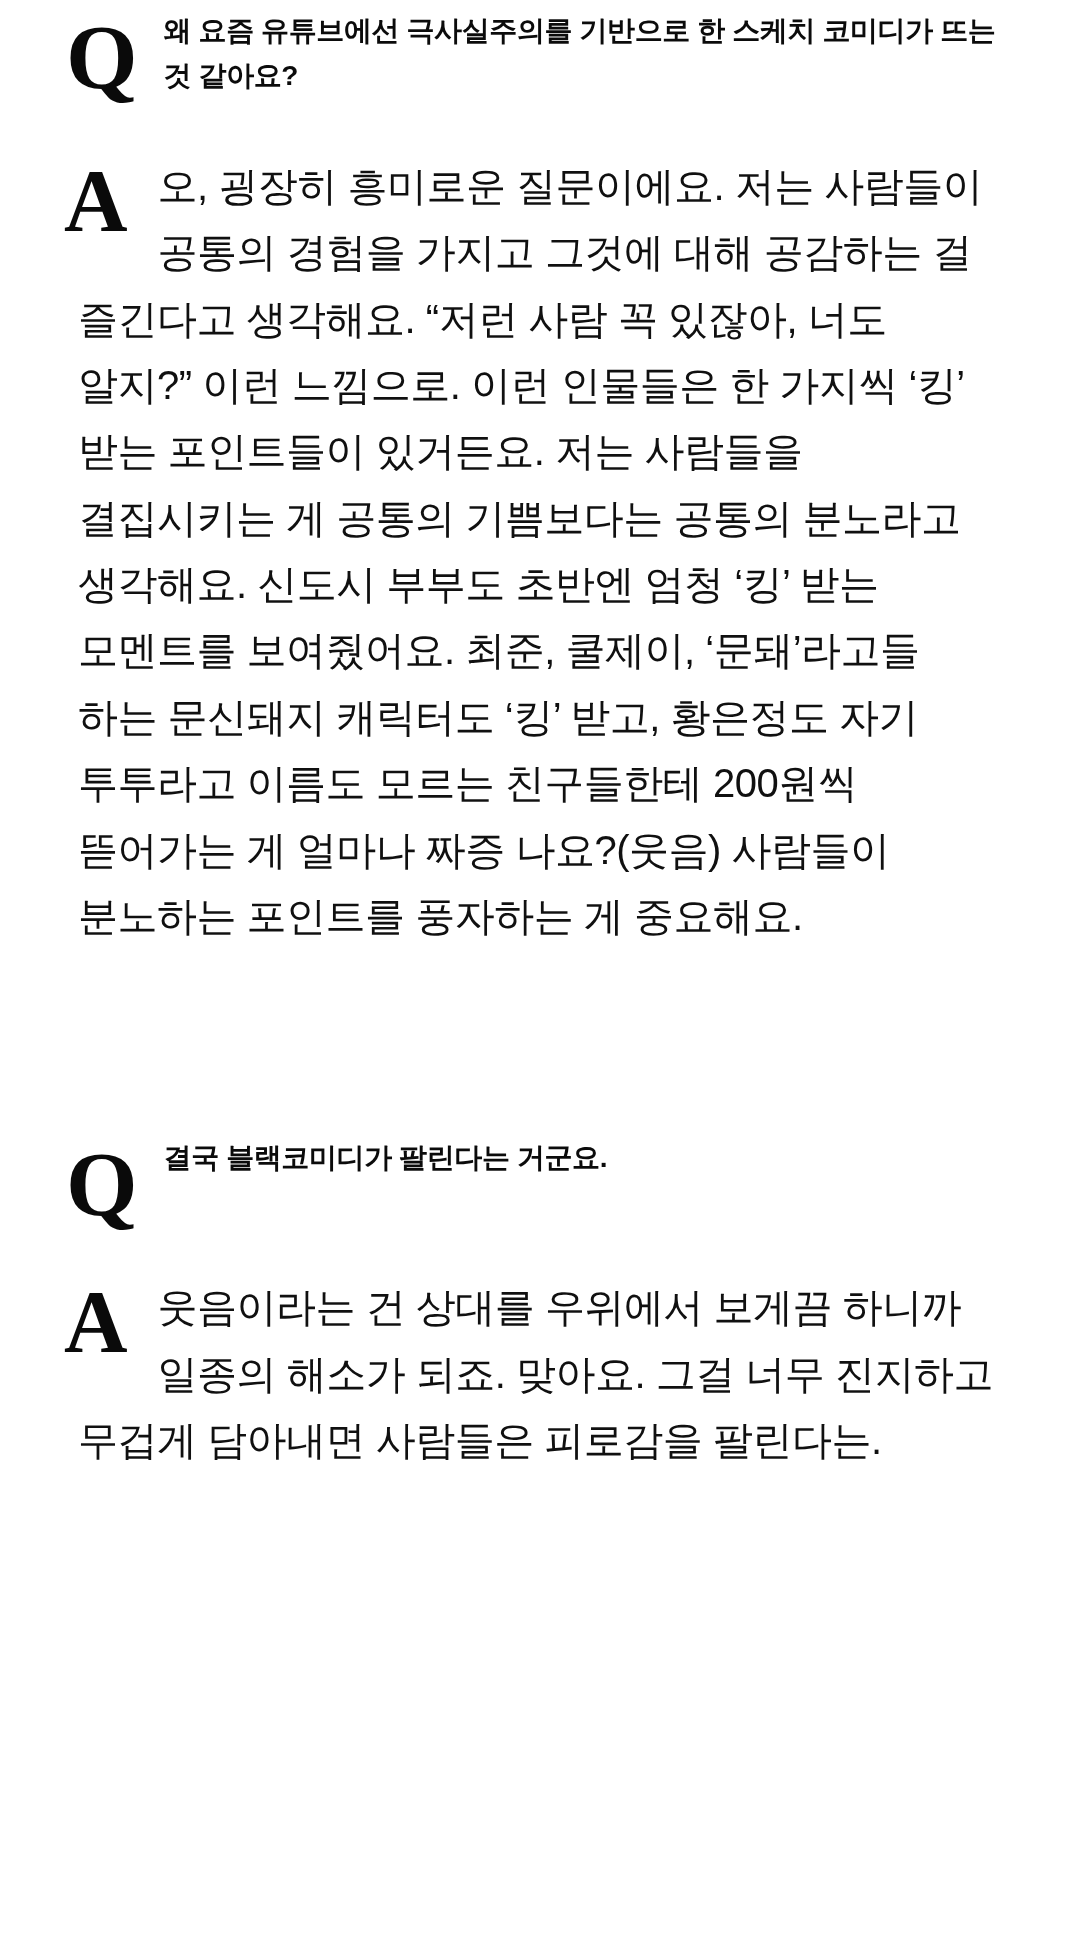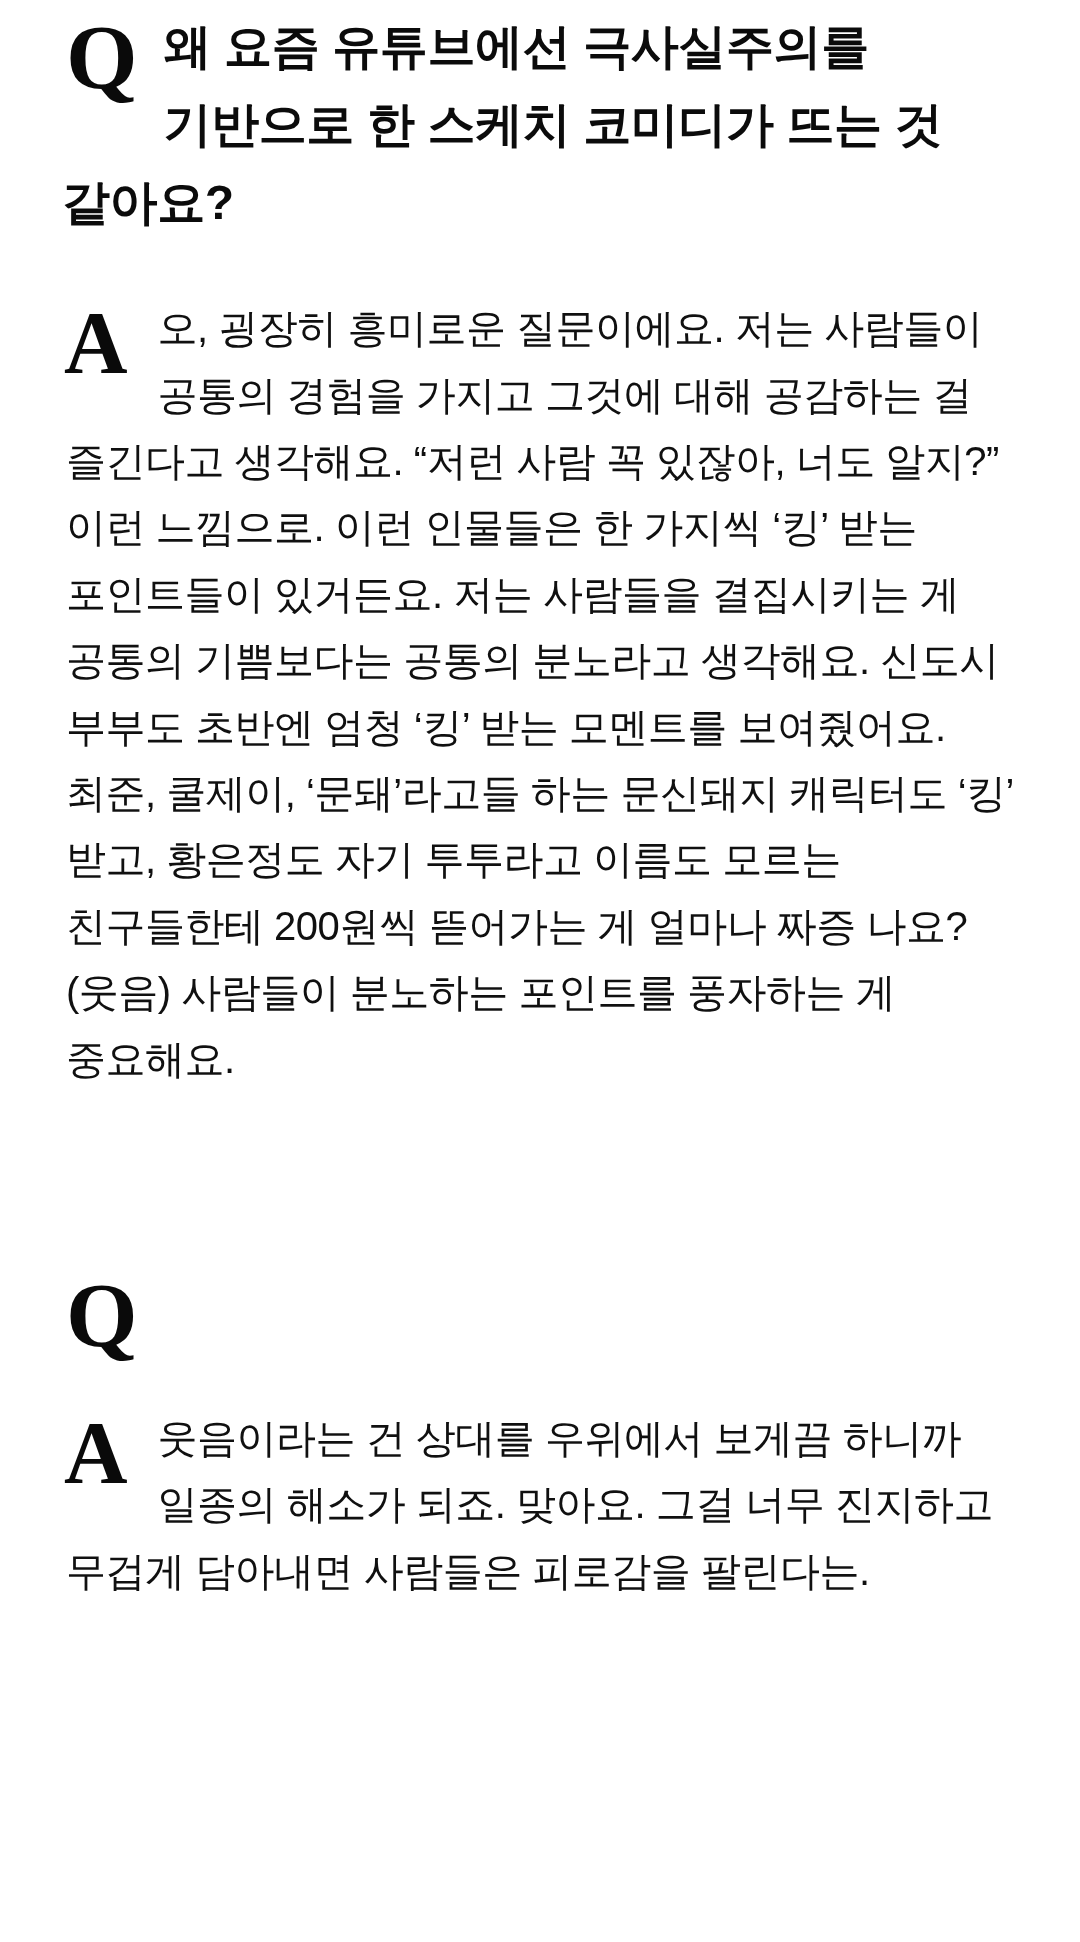--- a/index.html
+++ b/index.html
@@ -57,36 +57,36 @@
     margin-right: 30px;
     margin-top: 4px;
     margin-left: 2px;
     position: relative;
     top: 4px;
   }
 
   .q-text {
     font-family: "Liberation Sans", sans-serif;
     font-weight: 700;
-    font-size: 48px;
+    font-size: 28px;
     line-height: 1.62;
     letter-spacing: -0.4px;
     color: #0b0b0b;
     margin: 0;
     word-break: keep-all;
   }
 
   .a-text {
     font-family: "Liberation Sans", sans-serif;
     font-weight: 400;
     font-size: 40px;
     line-height: 1.66;
     letter-spacing: -0.5px;
     color: #101010;
-    margin: 4px;
+    margin: 16px;
     word-break: keep-all;
   }
 
   .gap-large {
     height: 170px;
   }
 
   .clear {
     clear: both;
   }
@@ -107,20 +107,21 @@
   <div class="qa-block answer">
     <span class="mark mark-a">A</span>
     <p class="a-text">오, 굉장히 흥미로운 질문이에요. 저는 사람들이 공통의 경험을 가지고 그것에 대해 공감하는 걸 즐긴다고 생각해요. “저런 사람 꼭 있잖아, 너도 알지?” 이런 느낌으로. 이런 인물들은 한 가지씩 ‘킹’ 받는 포인트들이 있거든요. 저는 사람들을 결집시키는 게 공통의 기쁨보다는 공통의 분노라고 생각해요. 신도시 부부도 초반엔 엄청 ‘킹’ 받는 모멘트를 보여줬어요. 최준, 쿨제이, ‘문돼’라고들 하는 문신돼지 캐릭터도 ‘킹’ 받고, 황은정도 자기 투투라고 이름도 모르는 친구들한테 200원씩 뜯어가는 게 얼마나 짜증 나요?(웃음) 사람들이 분노하는 포인트를 풍자하는 게 중요해요.</p>
     <div class="clear"></div>
   </div>
 
   <div class="gap-large"></div>
 
   <div class="qa-block question">
     <span class="mark mark-q">Q</span>
+    <p class="q-text">결국 블랙코미디가 팔린다는 거군요.</p>
     <div class="clear"></div>
   </div>
 
   <div class="qa-block answer">
     <span class="mark mark-a">A</span>
     <p class="a-text">웃음이라는 건 상대를 우위에서 보게끔 하니까 일종의 해소가 되죠. 맞아요. 그걸 너무 진지하고 무겁게 담아내면 사람들은 피로감을 팔린다는.</p>
     <div class="clear"></div>
   </div>
 
 </div>

